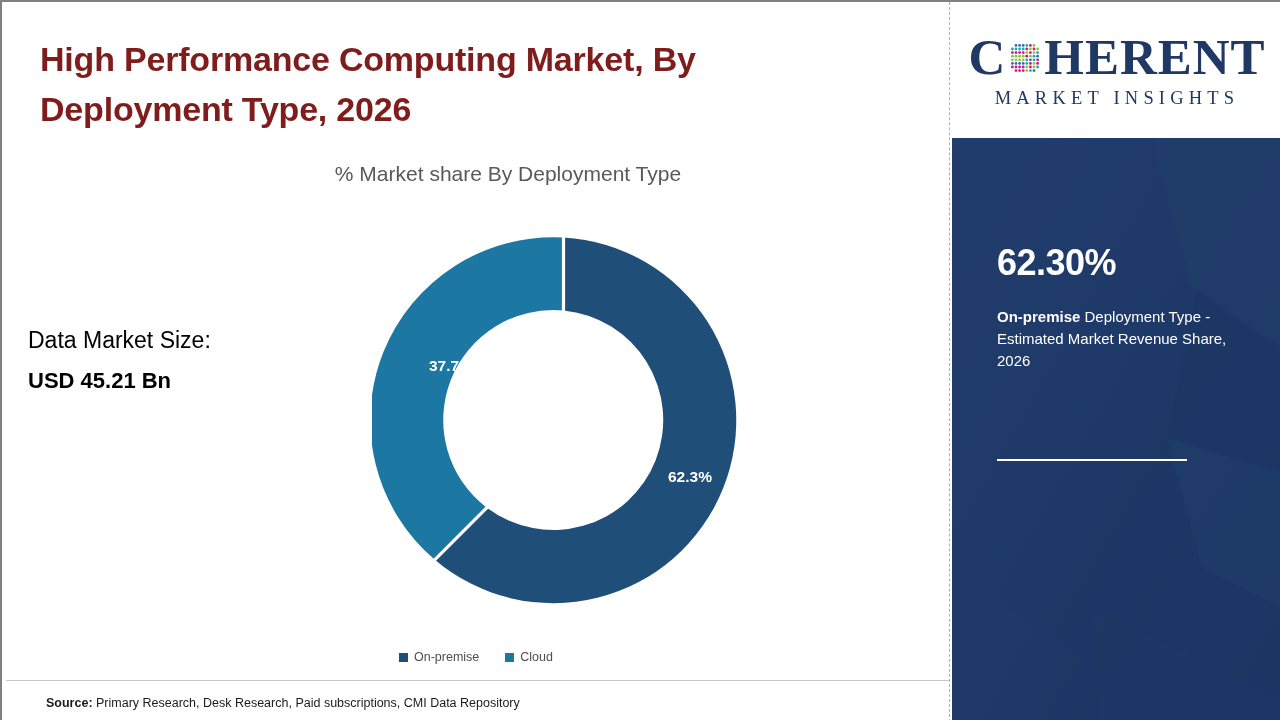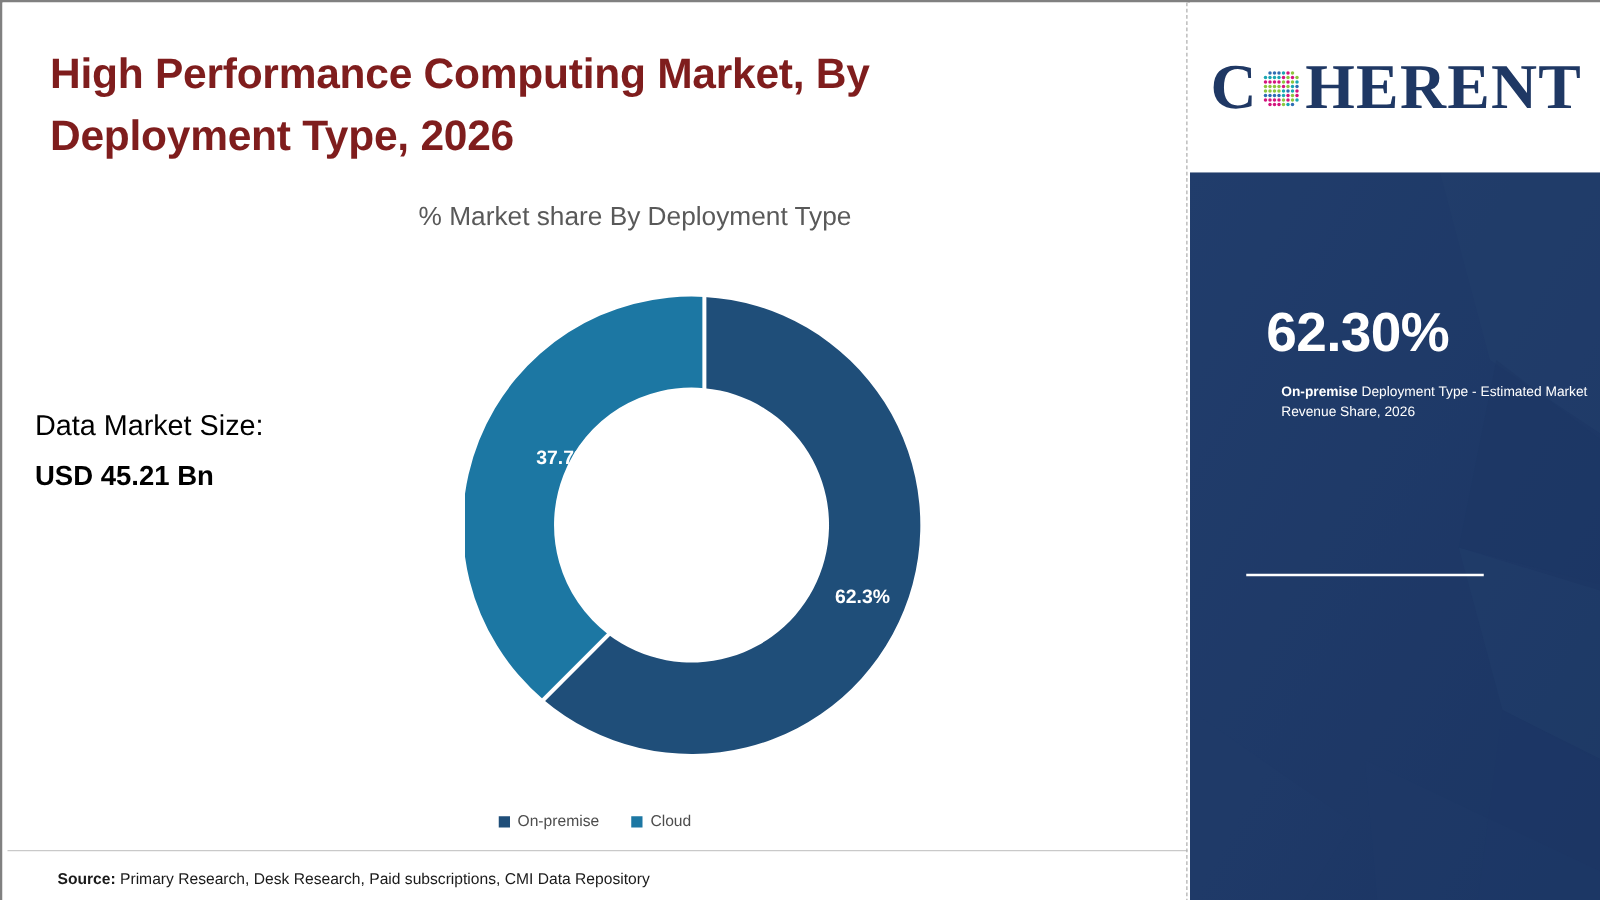--- a/index.html
+++ b/index.html
@@ -91,27 +91,27 @@
   }
 
   
   .navy-panel {
     position:absolute; left:950px; top:136px; width:330px; height:584px;
     background:#1E3A68; overflow:hidden;
   }
   .navy-texture { position:absolute; inset:0; opacity:0.5; }
   .navy-content { position:absolute; left:45px; top:0; width:260px; height:100%; }
   .stat-big {
-    position:absolute; top:107px; left:16px;
-    font-size:44px; font-weight:bold; color:#ffffff; line-height:1;
+    position:absolute; top:107px; left:0;
+    font-size:36px; font-weight:bold; color:#ffffff; line-height:1;
     letter-spacing:-0.5px;
   }
   .stat-desc {
     position:absolute; top:168px; left:0; width:250px;
-    font-size:11px; color:#ffffff; line-height:1.48;margin-left:28px;
+    font-size:15px; color:#ffffff; line-height:1.48;
   }
   .stat-desc b { font-weight:bold; }
   .hr {
     position:absolute; top:321px; left:0; width:190px; height:1.5px; background:#ffffff;
   }
   .market-name {
     position:absolute; top:360px; left:0; width:250px;
     font-size:21.5px; color:#ffffff; line-height:2.12; font-weight:normal;
   }
 </style>
@@ -232,20 +232,21 @@
             <circle cx="10.00" cy="34.00" r="1.55" fill="#D4157E"></circle>
             <circle cx="14.00" cy="34.00" r="1.55" fill="#D4157E"></circle>
             <circle cx="18.00" cy="34.00" r="1.55" fill="#D4157E"></circle>
             <circle cx="22.00" cy="34.00" r="1.55" fill="#8CC63F"></circle>
             <circle cx="26.00" cy="34.00" r="1.55" fill="#1BA7B3"></circle>
             <circle cx="30.00" cy="34.00" r="1.55" fill="#2E6DB4"></circle>
           </g>
       </svg>
       <span>HERENT</span>
     </div>
+    <div class="logo-sub">MARKET INSIGHTS</div>
   </div>
 
   <div class="navy-panel">
     <svg class="navy-texture" viewBox="0 0 330 584" preserveAspectRatio="none">
       <defs>
         <linearGradient id="gtex" x1="0" y1="0" x2="1" y2="1">
           <stop offset="0%" stop-color="#24406f"></stop>
           <stop offset="100%" stop-color="#1a3260"></stop>
         </linearGradient>
       </defs>

